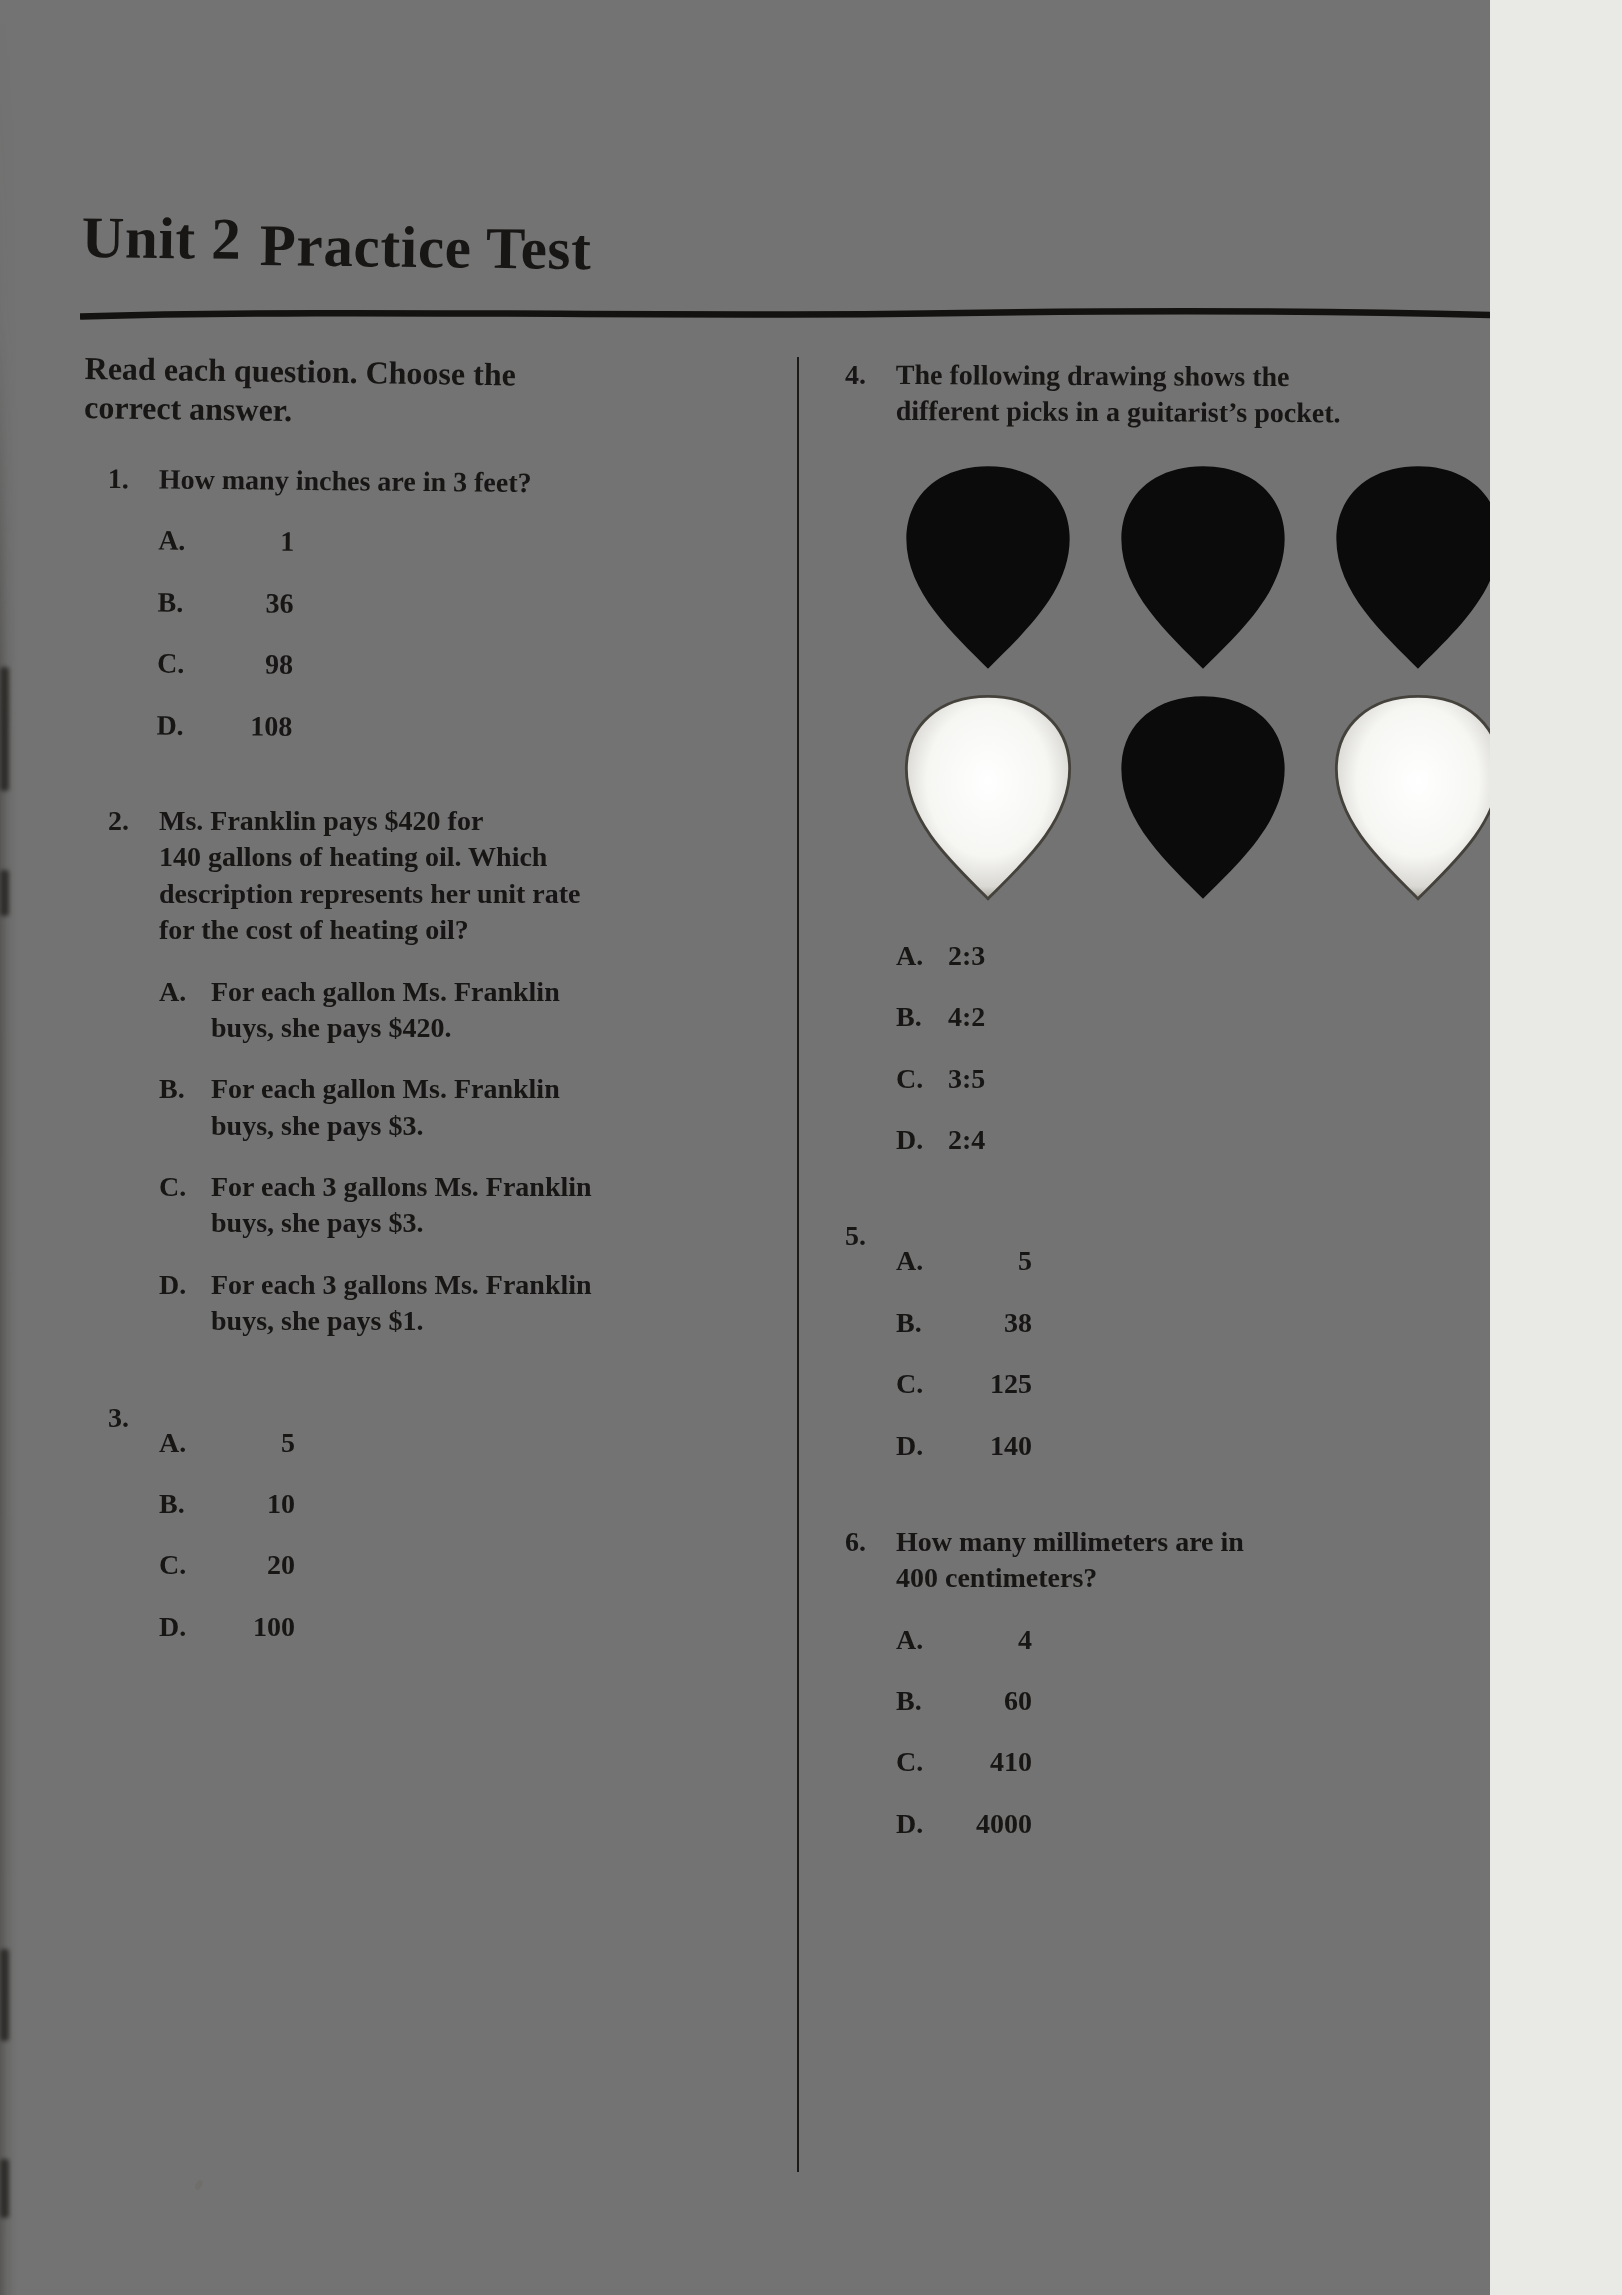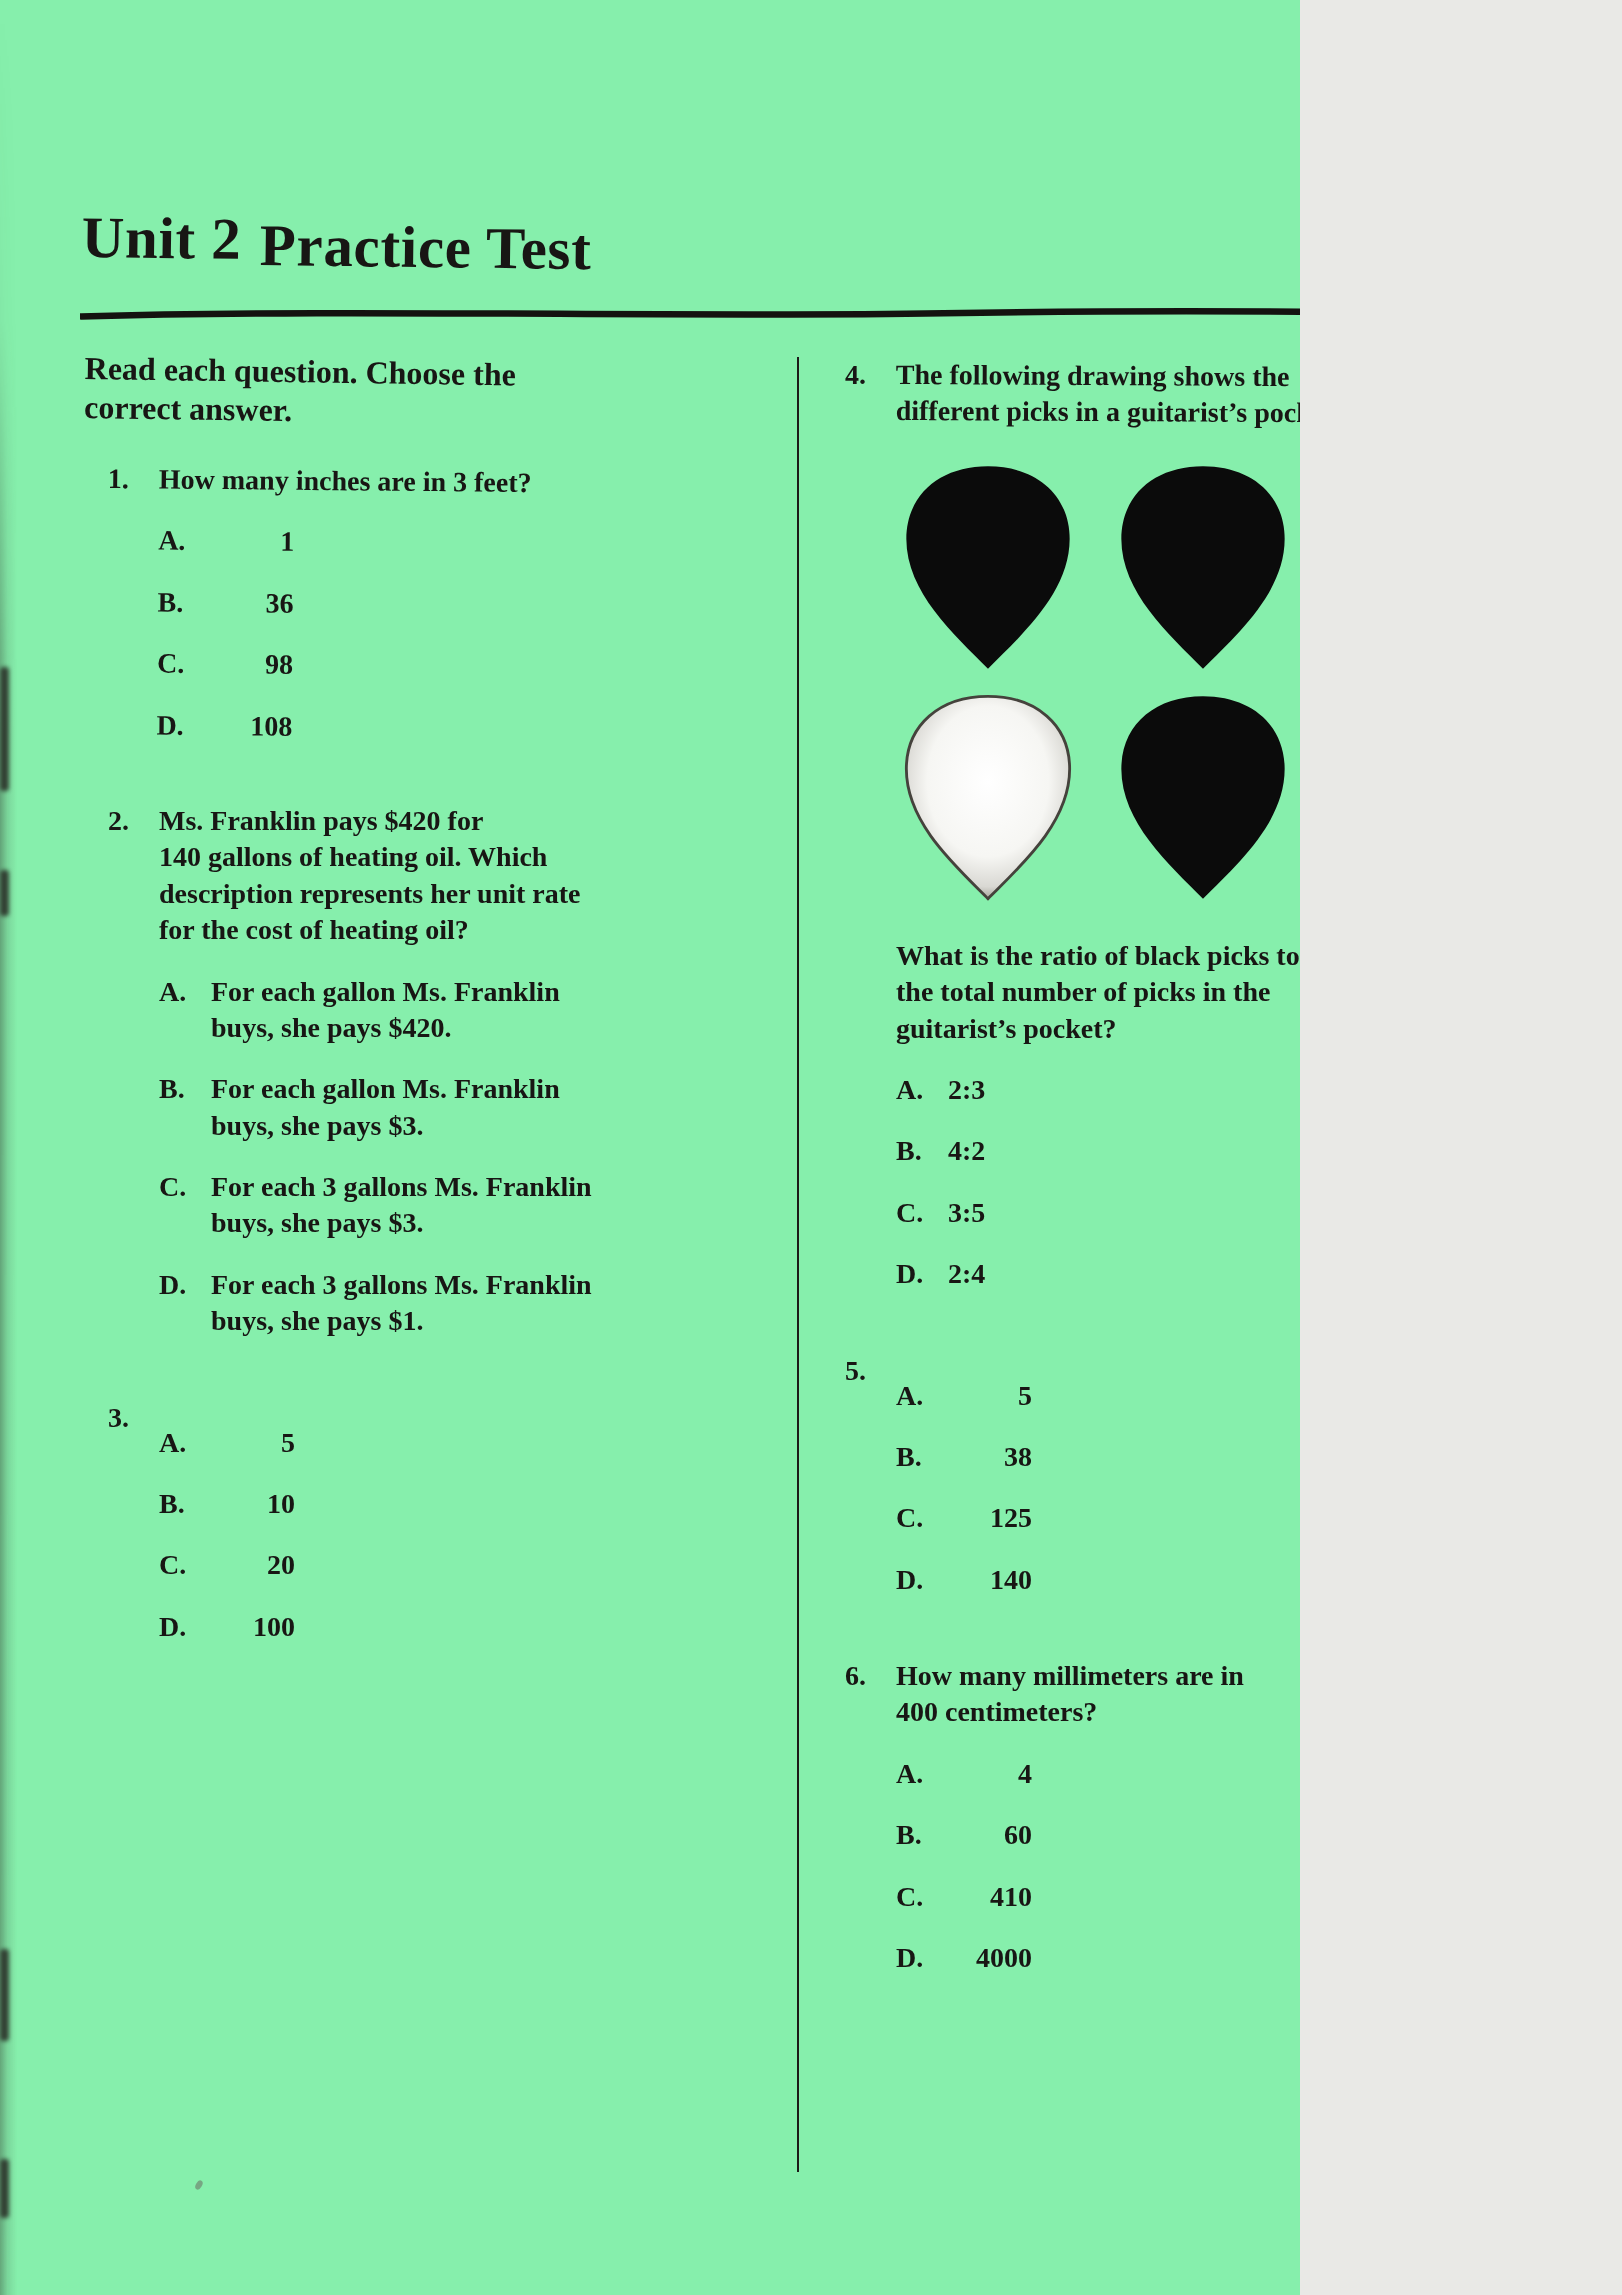--- a/index.html
+++ b/index.html
@@ -4,22 +4,22 @@
 <style>
   * { box-sizing: border-box; }
   html, body { margin: 0; padding: 0; }
   body {
     width: 1622px; height: 2295px;
     background: #e9e9e6;
     font-family: "Liberation Serif", serif;
   }
   .page {
     position: relative;
-    width: 1300px; height: 2295px;
-    background: #86efac;
+    width: 1490px; height: 2295px;
+    background: #737373;
     color: #181614;
     font-weight: 700;
     overflow: hidden;
     padding-left: 28px;
   }
 
   
   .scan-edge {
     position: absolute; left: 0; top: 0; width: 17px; height: 100%;
     background: linear-gradient(90deg, rgba(40,38,34,0.42), rgba(40,38,34,0.14) 45%, rgba(40,38,34,0) 100%);
@@ -242,23 +242,20 @@
                   <stop offset="0%" stop-color="#ffffff"></stop>
                   <stop offset="60%" stop-color="#f6f6f3"></stop>
                   <stop offset="84%" stop-color="#d9d8d3"></stop>
                   <stop offset="96%" stop-color="#9b988f"></stop>
                   <stop offset="100%" stop-color="#6f6c64"></stop>
                 </radialGradient>
               </defs>
               <path d="M50 3 C77 3 96 19 96 44 C96 74 69 98 50 117 C31 98 4 74 4 44 C4 19 23 3 50 3 Z" fill="url(#pickgrad6)" stroke="#45423c" stroke-width="1.6"></path>
             </svg>
           </div>
-          <div class="q-text q-text2">What is the ratio of black picks to
-the total number of picks in the
-guitarist’s pocket?</div>
           <div class="options">
             <div class="option">
               <span class="opt-letter">A.</span>
               <span class="opt-text">2:3</span>
             </div>
             <div class="option">
               <span class="opt-letter">B.</span>
               <span class="opt-text">4:2</span>
             </div>
             <div class="option">

